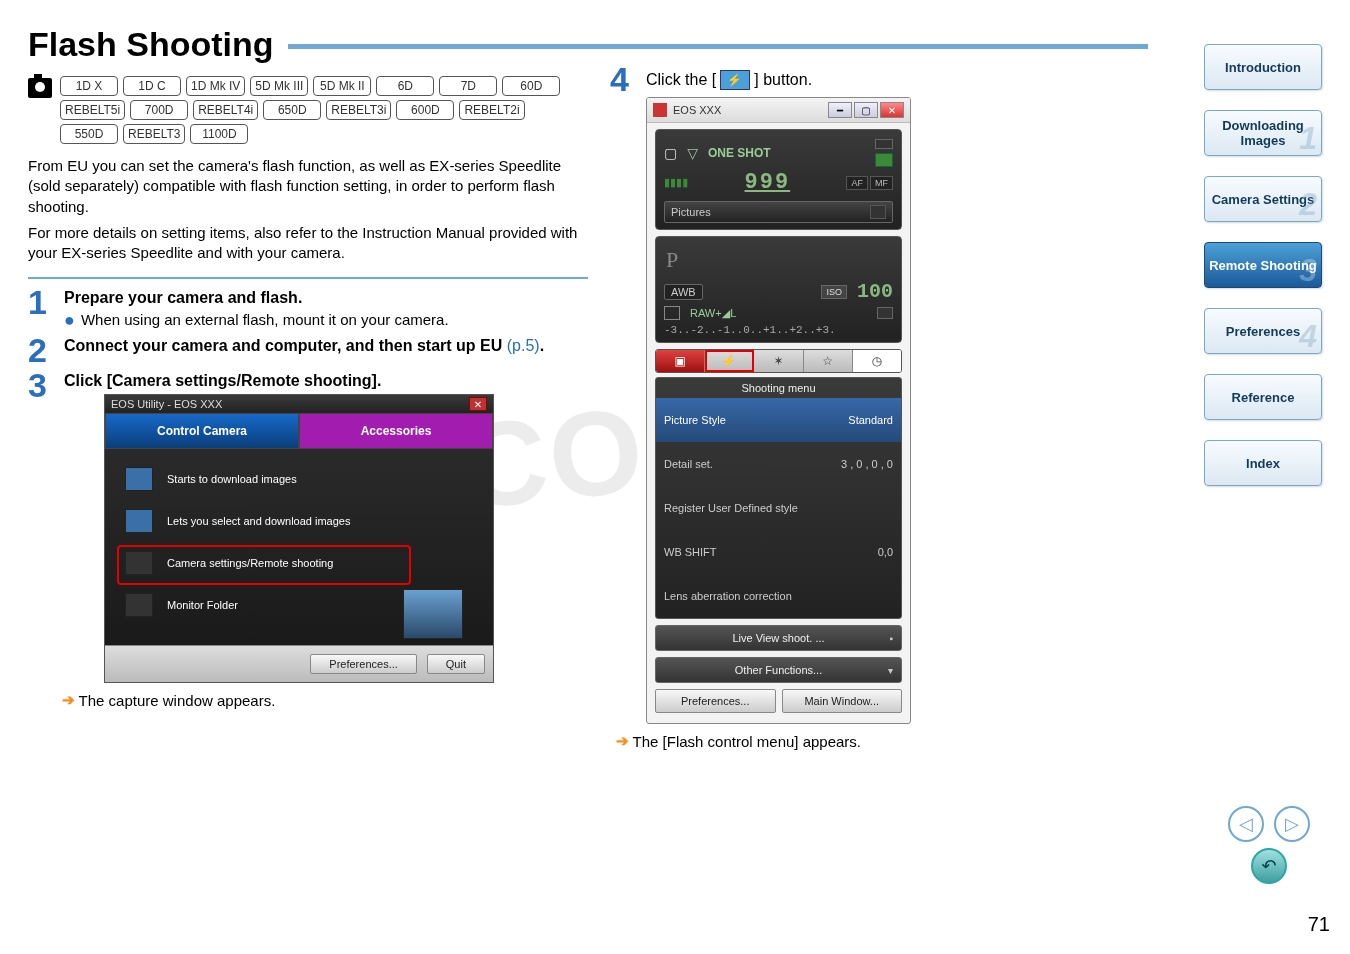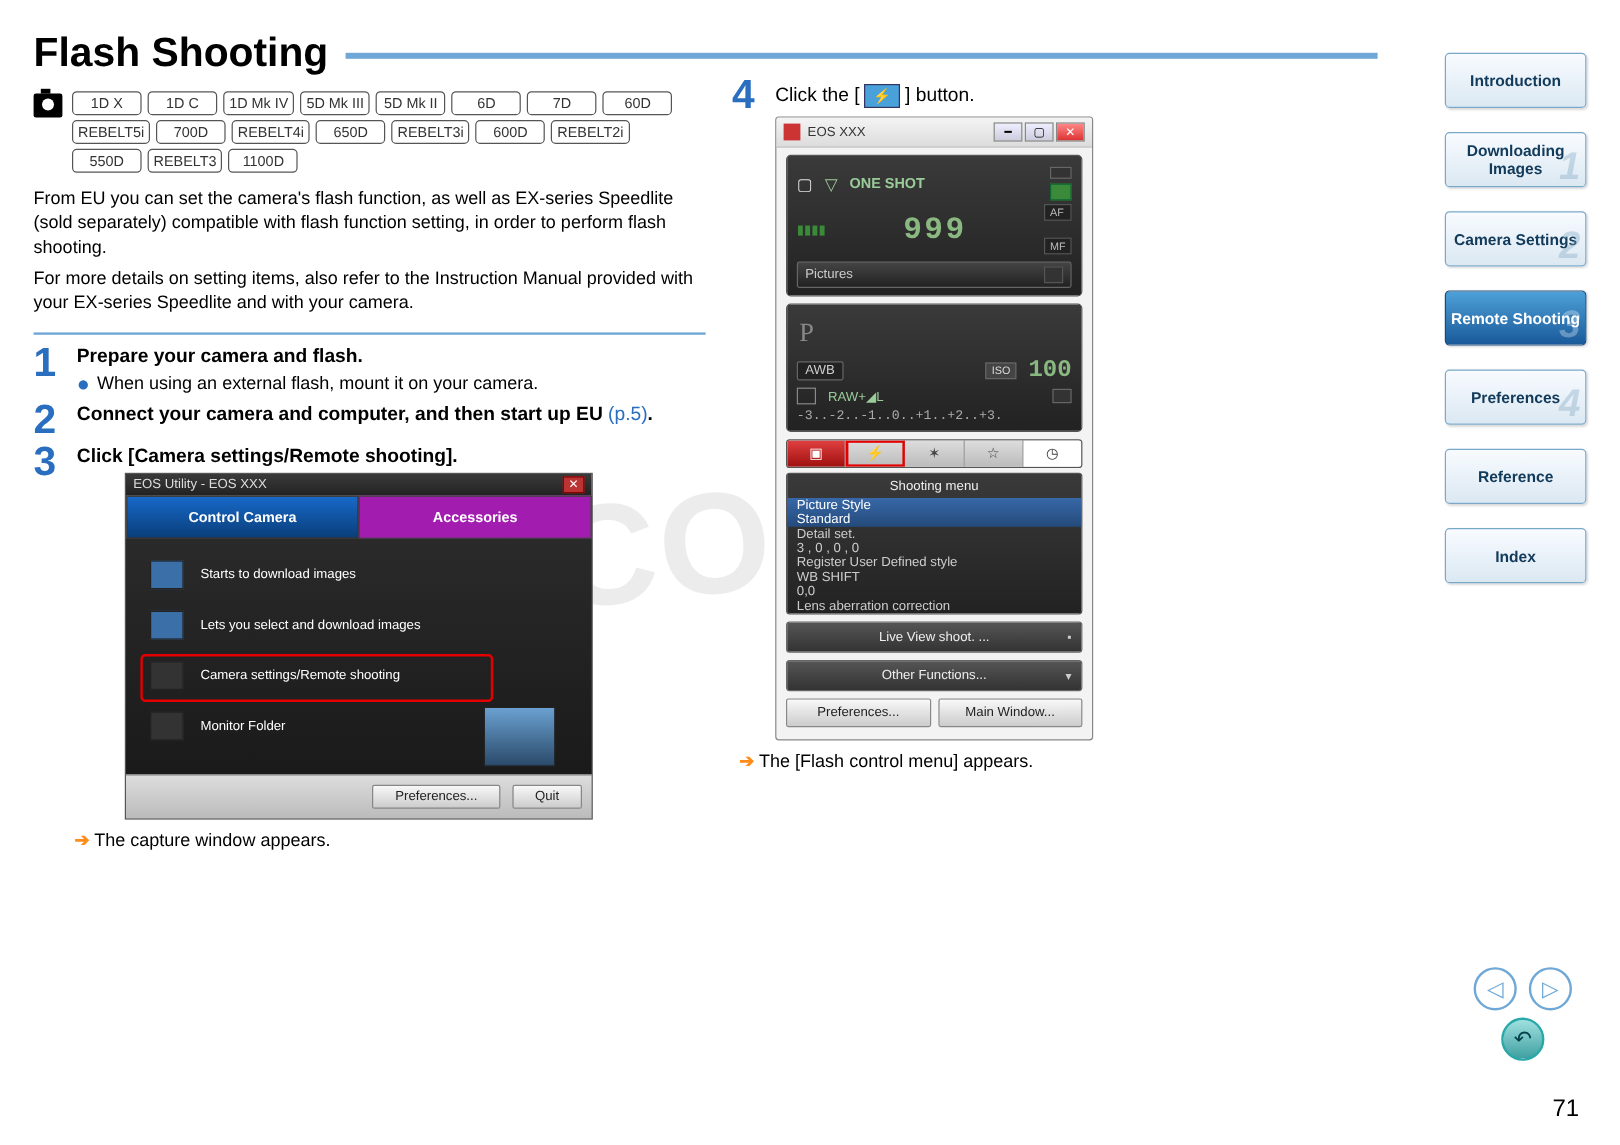--- a/index.html
+++ b/index.html
@@ -145,38 +145,38 @@
   .wbtns { display:flex; gap:2px;}
   .wbtn { width:24px;height:16px; border:1px solid #888; display:flex;align-items:center;justify-content:center;font-size:10px;}
   .wbtn.min{background:linear-gradient(#eef,#ccd);}
   .wbtn.max{background:linear-gradient(#eef,#ccd);}
   .wbtn.clx{background:linear-gradient(#f88,#d33);color:#fff;}
   .cw-body{ padding:6px 8px 10px; }
   .dark-panel { background:linear-gradient(#3a3a3a,#222); border:1px solid #555; border-radius:4px; padding:6px 8px; color:#ddd; }
   .dp-row { display:flex; align-items:center; justify-content:space-between; margin:3px 0;}
   .dp-right-icons { display:flex; flex-direction:column; gap:4px; align-items:center;}
   .small-chip { background:#222; border:1px solid #555; padding:1px 4px; font-size:9px; color:#bbb;}
-  .big-num { font-family:"Courier New",monospace; color:#89b880; font-size:26px; letter-spacing:2px; font-weight:bold;}
+  .big-num { font-family:"Courier New",monospace; color:#89b880; font-size:22px; letter-spacing:2px; font-weight:bold;text-decoration:underline;}
   .btn-bar { background:linear-gradient(#444,#222); border:1px solid #666; padding:3px 6px; color:#ccc; border-radius:2px; margin-top:6px; display:flex; align-items:center; gap:6px; font-size:11px;}
   .btn-bar .r { margin-left:auto; width:16px;height:14px;background:#333;border:1px solid #555;}
   .mid-panel { margin-top:6px; }
   .p-letter { font-family:"Times New Roman",serif; color:#888; font-size:22px; padding:4px 2px;}
   .dp-line { display:flex; align-items:center; gap:10px; margin:3px 0;}
   .awb { background:#222;border:1px solid #666;padding:1px 6px;font-size:11px;color:#ccc;border-radius:2px;}
   .iso { font-family:"Courier New",monospace;color:#89b880;font-size:20px;font-weight:bold;}
   .exp-scale { font-family:"Courier New",monospace; color:#aaa; font-size:11px; margin-top:4px; letter-spacing:0px;}
   .tabstrip { display:flex; margin-top:6px; border:1px solid #555; border-radius:3px; overflow:hidden;}
   .tabstrip .tb { flex:1; height:22px; display:flex;align-items:center;justify-content:center; background:linear-gradient(#ddd,#bbb); border-right:1px solid #888; font-size:12px; color:#444;}
   .tabstrip .tb:last-child{border-right:none;}
   .tabstrip .tb.red{ background:linear-gradient(#e04040,#a01010); color:#fff; }
   .tabstrip .tb.hl { outline:2px solid #e40000; outline-offset:-2px; z-index:2; position:relative;}
   .tabstrip .tb.timer{ background:#fff;}
   .menu-panel { background:linear-gradient(#3a3a3a,#222); border:1px solid #555; border-radius:3px; margin-top:4px; }
   .menu-title { text-align:center; color:#eee; padding:4px 12px; font-size:11px;}
-  .menu-row { display:flex; color:#ccc; font-size:11px; padding:0 8px;flex-direction:column;}
+  .menu-row { display:flex; color:#ccc; font-size:11px; padding:16px 8px;}
   .menu-row span:first-child{flex:1;}
   .menu-row.sel { background:linear-gradient(#3868a8,#244a7a); color:#fff;}
   .wide-btn { background:linear-gradient(#555,#333); border:1px solid #666; border-radius:3px; color:#eee; padding:6px 0; text-align:center; margin-top:6px; font-size:11px; position:relative;}
   .wide-btn .caret{ position:absolute; right:8px; top:7px; color:#ccc; font-size:10px;}
   .two-btn-row { display:flex; gap:6px; margin-top:6px;}
   .small-btn { flex:1; background:linear-gradient(#f8f8f8,#ccc); border:1px solid #888; padding:5px 0; text-align:center; font-size:11px; color:#222; border-radius:2px;}
 
   
   .sidebar { position:absolute; right:28px; top:44px; width:118px; display:flex; flex-direction:column; gap:20px;}
   .side-btn {
@@ -192,21 +192,21 @@
     color:rgba(120,160,190,0.35); pointer-events:none;
   }
   .side-btn.active .ghost-num { color:rgba(255,255,255,0.3);}
 
   
   .nav-circles { position:absolute; right:40px; bottom:70px; display:flex; flex-direction:column; align-items:center; gap:6px;}
   .circ-row { display:flex; gap:10px;}
   .circ { width:36px;height:36px;border-radius:50%;border:2px solid #6fa8d6;display:flex;align-items:center;justify-content:center;color:#6fa8d6;background:#fff;font-size:18px;}
   .circ.teal{ border-color:#2aa8a8; background:linear-gradient(#a0e0e0,#40a0a0); color:#05404a;}
 
-  .page-num { position:absolute; right:34px; bottom:18px; font-size:20px;}
+  .page-num { position:absolute; right:20px; bottom:18px; font-size:20px;}
 
   .watermark {
     position:absolute; left:460px; top:380px; font-size:120px; font-weight:bold;
     color:rgba(120,120,120,0.14); transform:rotate(-6deg); letter-spacing:2px; pointer-events:none;
     font-family:Arial,sans-serif;
   }
 </style>
 </head>
 <body>
 
@@ -347,21 +347,21 @@
             <span style="color:#9c9;font-weight:bold;font-size:12px;">ONE SHOT</span>
           </div>
           <div class="dp-right-icons">
             <div style="width:18px;height:10px;background:#333;border:1px solid #666"></div>
             <div style="width:18px;height:14px;background:#3a8a3a;border:1px solid #163"></div>
           </div>
         </div>
         <div class="dp-row">
           <span style="color:#3a8a3a;">▮▮▮▮</span>
           <span class="big-num">999</span>
-          <div style="display:flex;flex-direction:column;gap:14px;">
+          <div style="display:flex;flex-direction:row;gap:2px;">
             <span class="small-chip">AF</span>
             <span class="small-chip">MF</span>
           </div>
         </div>
         <div class="btn-bar">
           <span>Pictures</span>
           <span class="r"></span>
         </div>
       </div>
 

